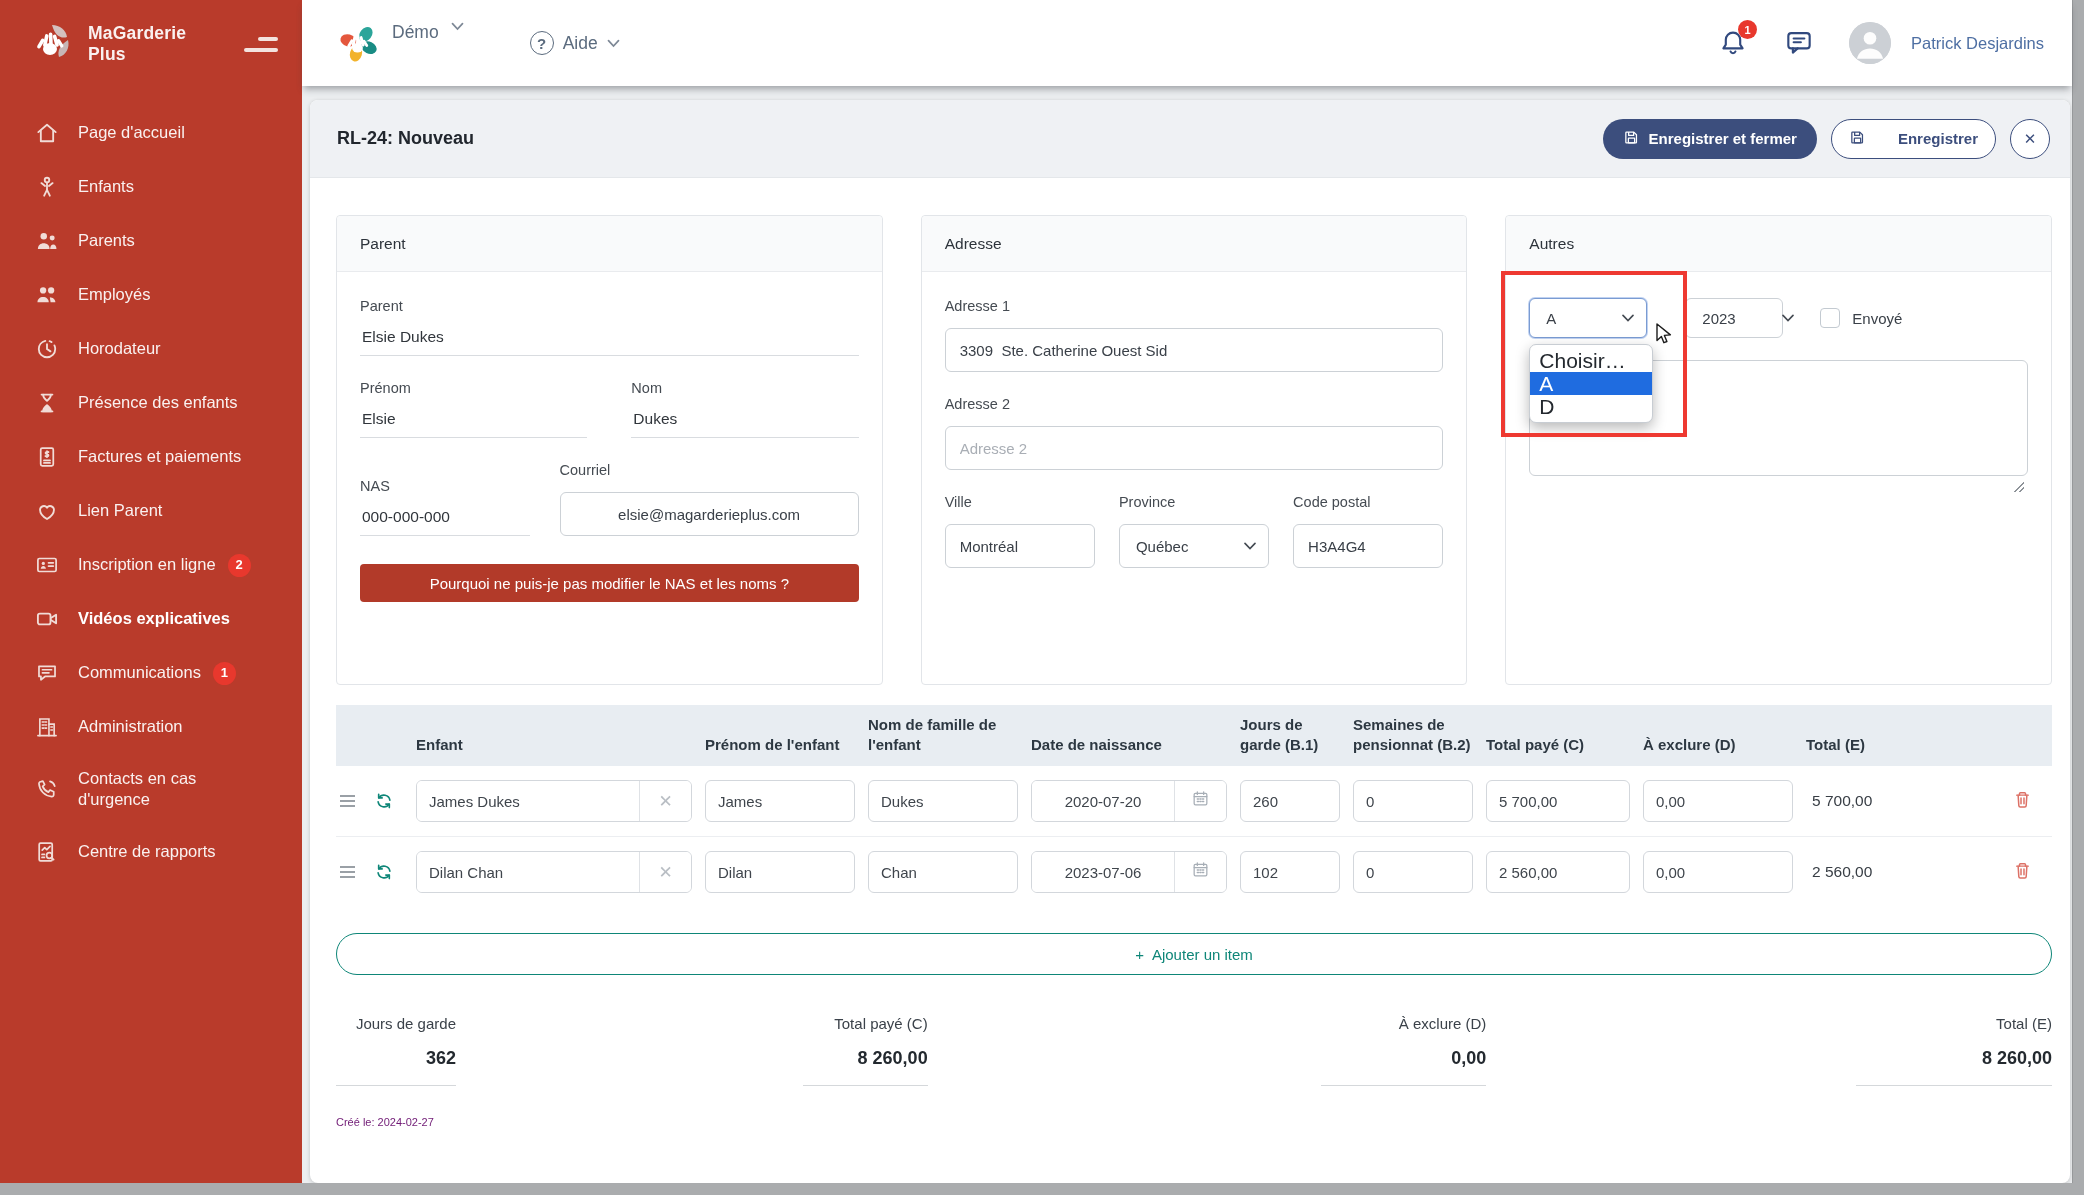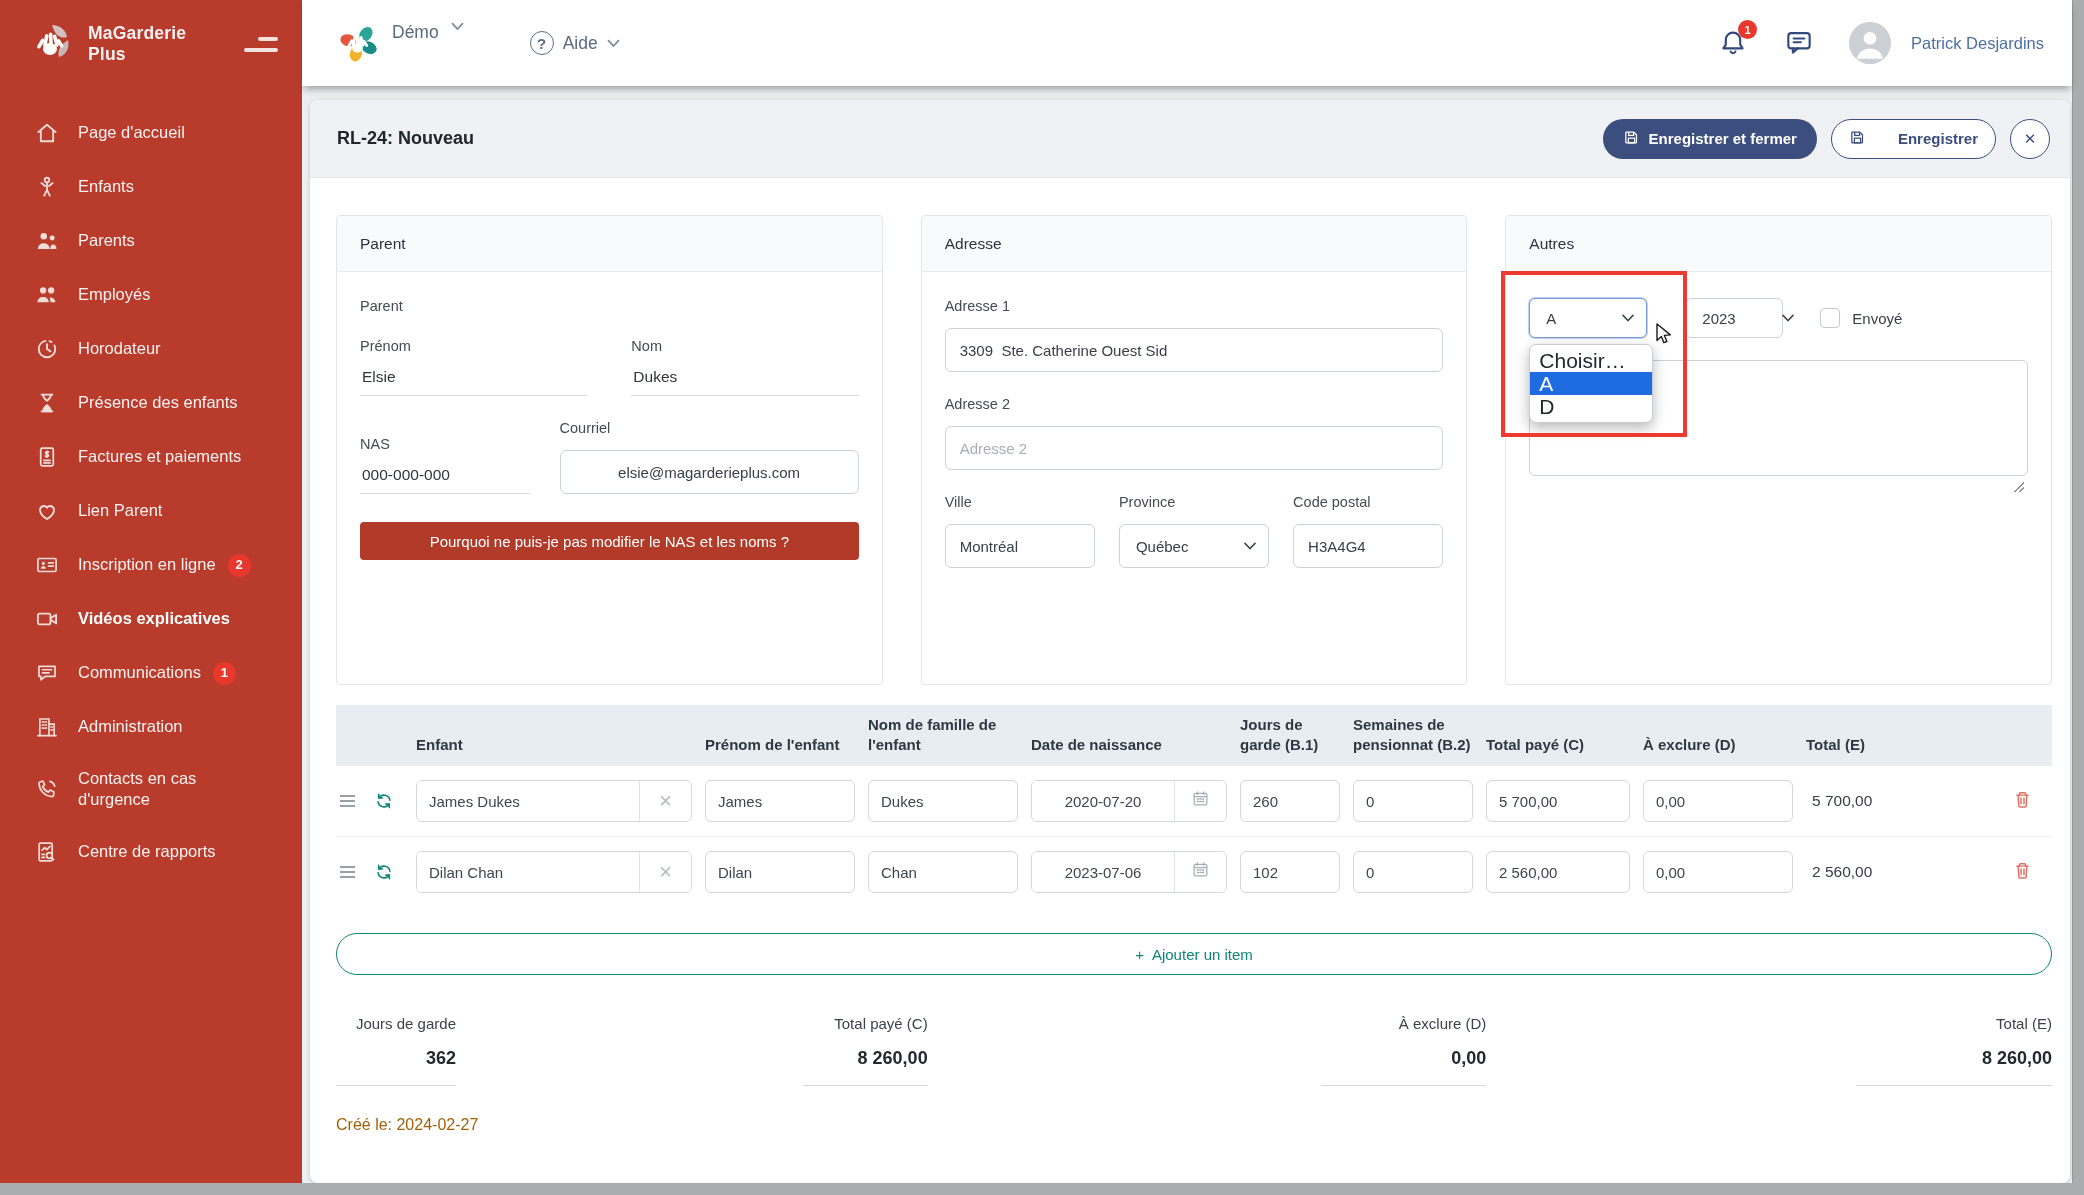--- a/index.html
+++ b/index.html
@@ -135,21 +135,21 @@
 
   
   .totals{margin-top:40px; display:flex; justify-content:space-between; align-items:flex-start;}
   .tot{text-align:right; border-bottom:1px solid #d5d8db; padding-bottom:16px;}
   .tot .tot-label{font-size:15px; color:#3b424a;}
   .tot .tot-value{font-size:18px; font-weight:700; color:#23292f; margin-top:16px;}
   .tot-1{width:120px;}
   .tot-2{width:125px; margin-left:75px;}
   .tot-3{width:165px; margin-left:122px;}
   .tot-4{width:196px; margin-left:98px;}
-  .created{margin-top:30px; font-size:16px; color:#a16207;}
+  .created{margin-top:30px; font-size:11px; color:#701a75;}
 
   
   .right-strip{position:absolute; top:0; right:0; width:12px; height:1183px; background:#aaacae; border-left:1px solid #96989a;}
   .bottom-strip{position:absolute; left:0; bottom:0; width:100%; height:12px; background:#aaacae;}
 </style>
 </head>
 <body>
 
 <div class="screen">
   <div class="app">
@@ -387,20 +387,21 @@
           </div>
 
           <div class="card-body">
             <div class="panels">
 
               <section class="panel">
                 <div class="panel-hd">Parent</div>
                 <div class="panel-bd">
                   <div class="fld">
                     <div class="fld-label">Parent</div>
+                    <input class="u-input" value="Elsie Dukes" style="">
                   </div>
                   <div class="two-col fld">
                     <div>
                       <div class="fld-label">Prénom</div>
                       <input class="u-input" value="Elsie" style="">
                     </div>
                     <div>
                       <div class="fld-label">Nom</div>
                       <input class="u-input" value="Dukes" style="">
                     </div>

